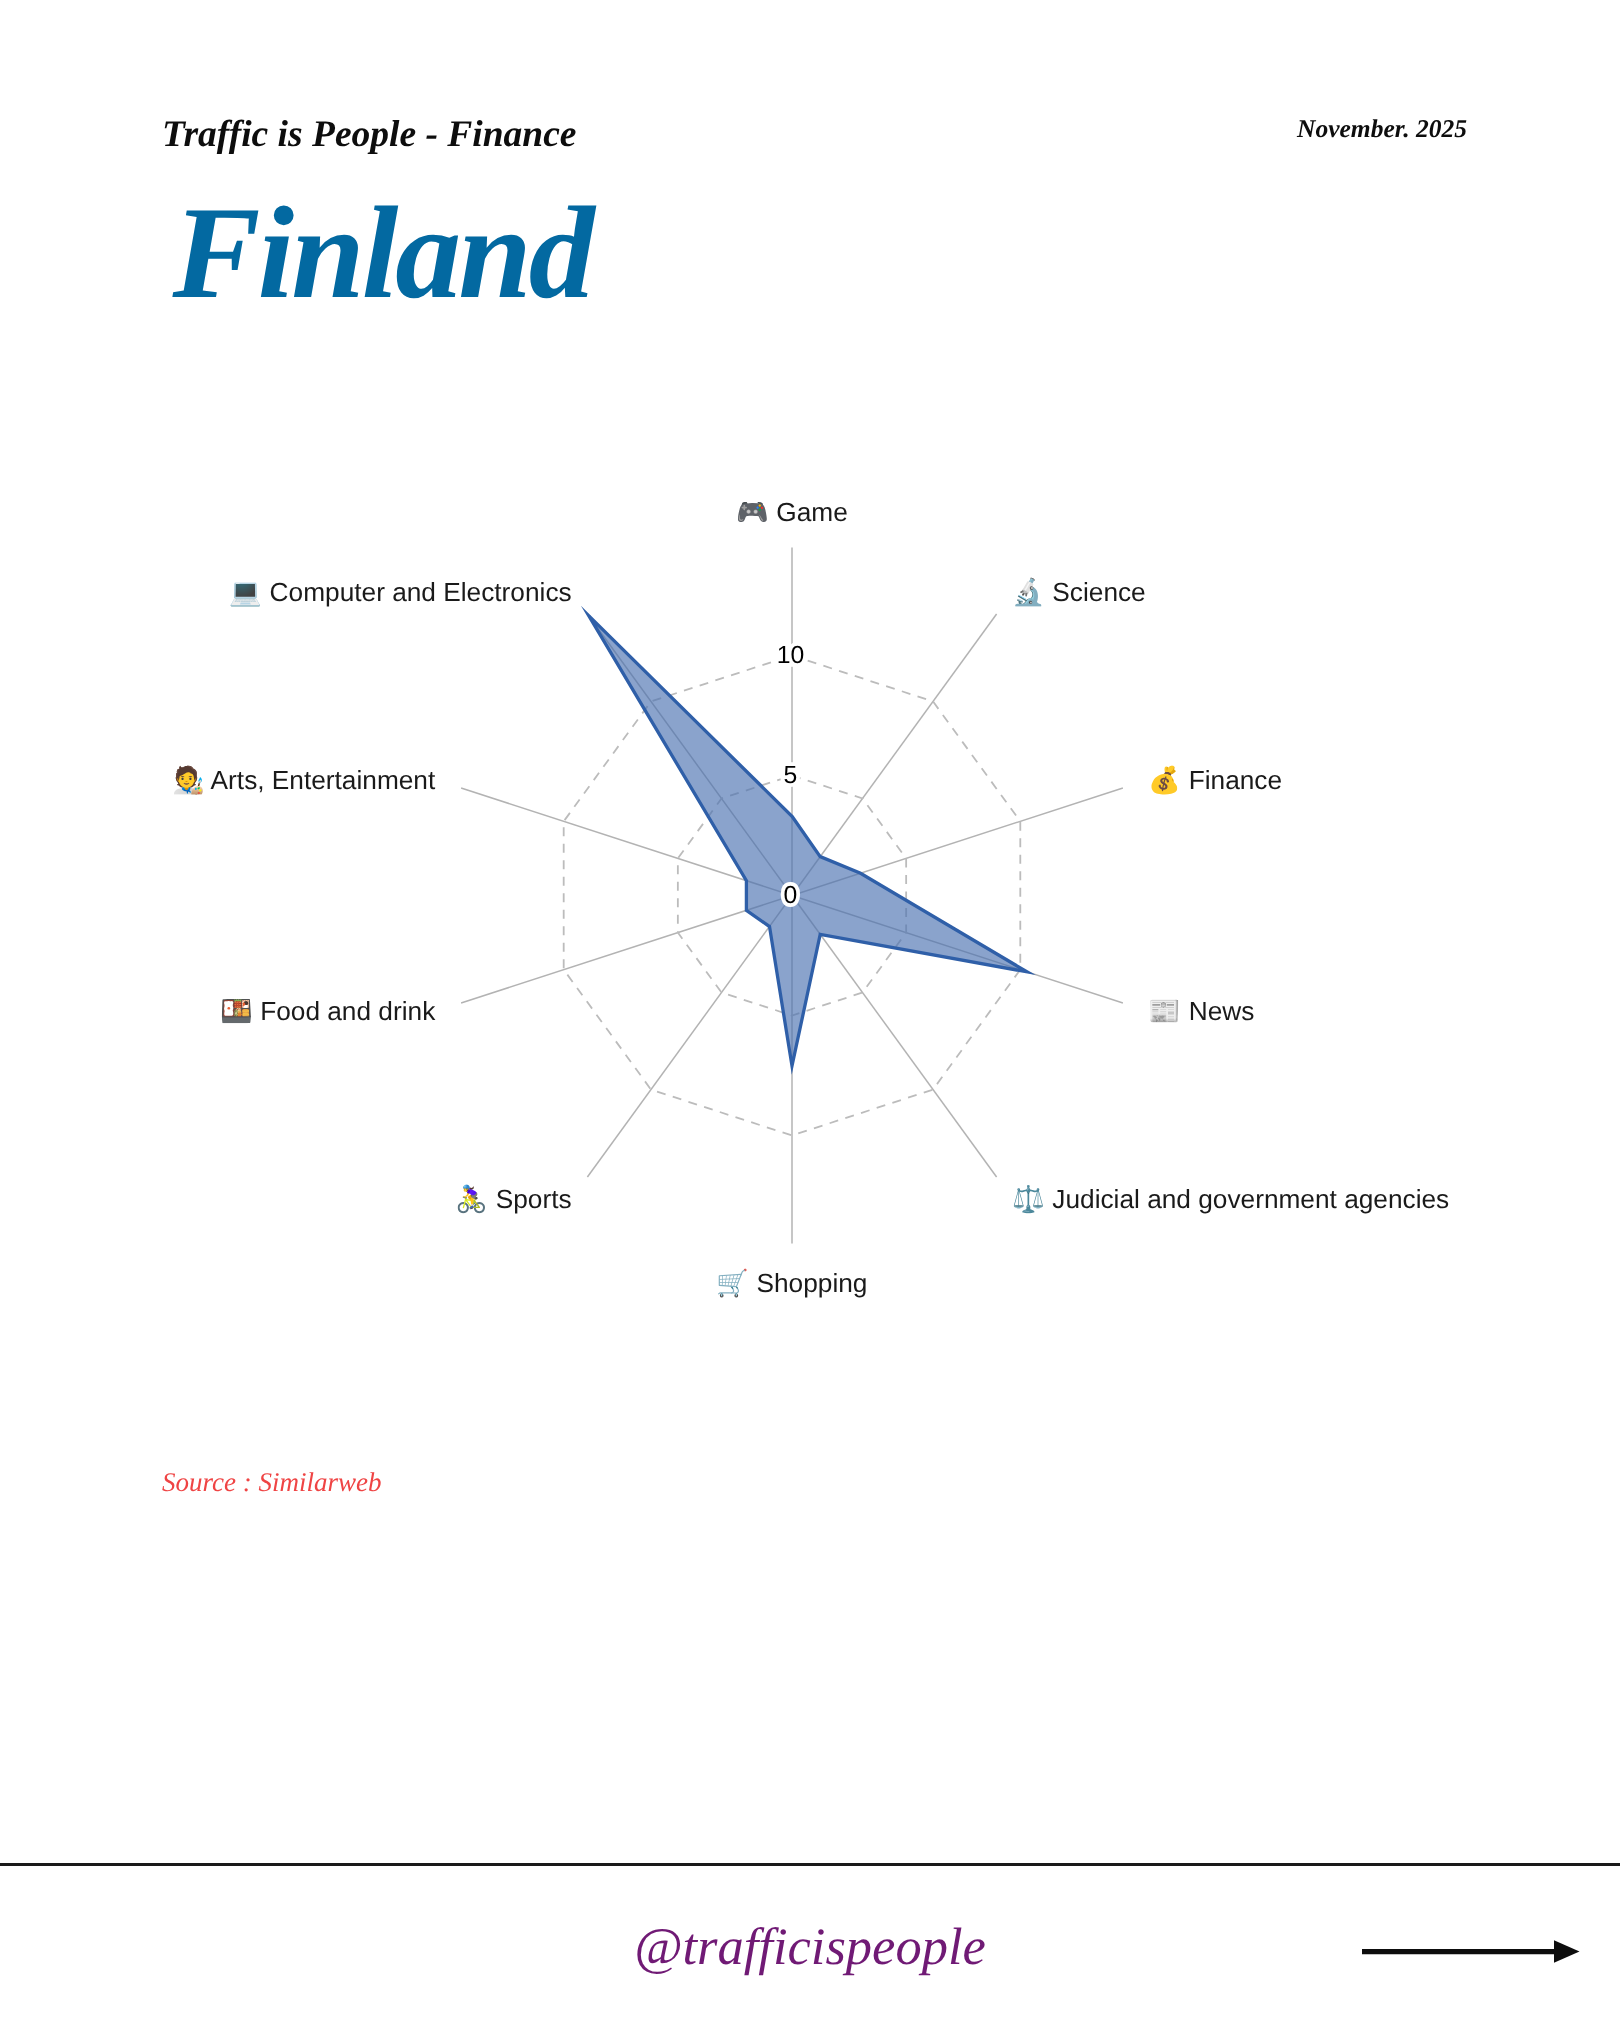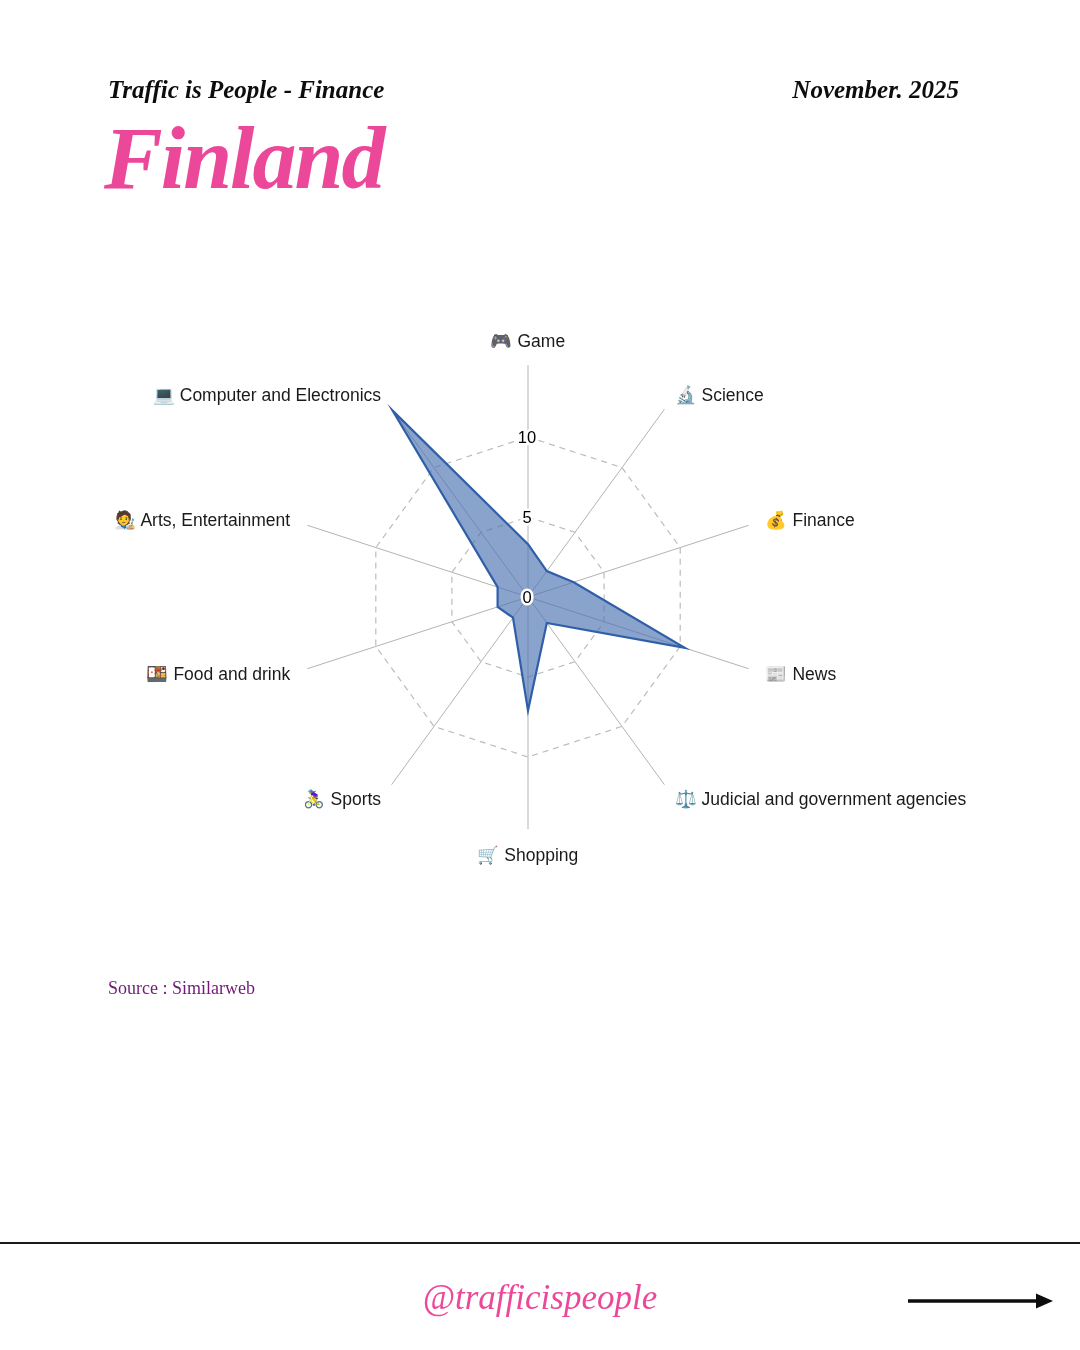--- a/index.html
+++ b/index.html
@@ -11,47 +11,47 @@
     font-family: "Liberation Sans", "DejaVu Sans", sans-serif;
     color: #111;
   }
   .kicker {
     position: absolute; left: 108px; top: 76px;
     font-family: "Liberation Serif", "DejaVu Serif", serif;
     font-style: italic; font-weight: 700;
     font-size: 25px; color: #0d0d0d;
   }
   .kicker-date {
-    position: absolute; right: 121px; top: 76px;
+    position: absolute; right: 102px; top: 76px;
     font-family: "Liberation Serif", "DejaVu Serif", serif;
     font-style: italic; font-weight: 700;
-    font-size: 25px; color: #0d0d0d;
+    font-size: 17px; color: #0d0d0d;
   }
   .page-title {
     position: absolute; left: 104px; top: 108px;
     font-family: "Liberation Serif", "DejaVu Serif", serif;
     font-style: italic; font-weight: 700;
     font-size: 88px; letter-spacing: -2px;
-    color: #ec4899; margin: 0;
+    color: #0369a1; margin: 11px;
   }
   #radar-svg { position: absolute; left: 0; top: 300px; }
   .source-note {
     position: absolute; left: 108px; top: 978px;
     font-family: "Liberation Serif", "DejaVu Serif", serif;
-    font-size: 18px; color: #701a75; text-align: right;
+    font-style: italic; font-size: 18px; color: #ef4444; text-align: right;
   }
   .footer-divider {
     position: absolute; left: 0; top: 1242px;
     width: 1080px; height: 2px; background: #1a1a1a;
   }
   .social-handle {
     position: absolute; left: 0; top: 1278px; width: 1080px;
     text-align: center;
     font-family: "Liberation Serif", "DejaVu Serif", serif;
-    font-style: italic; font-size: 35px; color: #ec4899;
+    font-style: italic; font-size: 35px; color: #701a75;
   }
   .arrow-wrap { position: absolute; left: 905px; top: 1290px; }
 </style>
 </head>
 <body>
 
 <div class="kicker">Traffic is People - Finance</div>
 <div class="kicker-date">November. 2025</div>
 <h1 class="page-title">Finland</h1>
 

